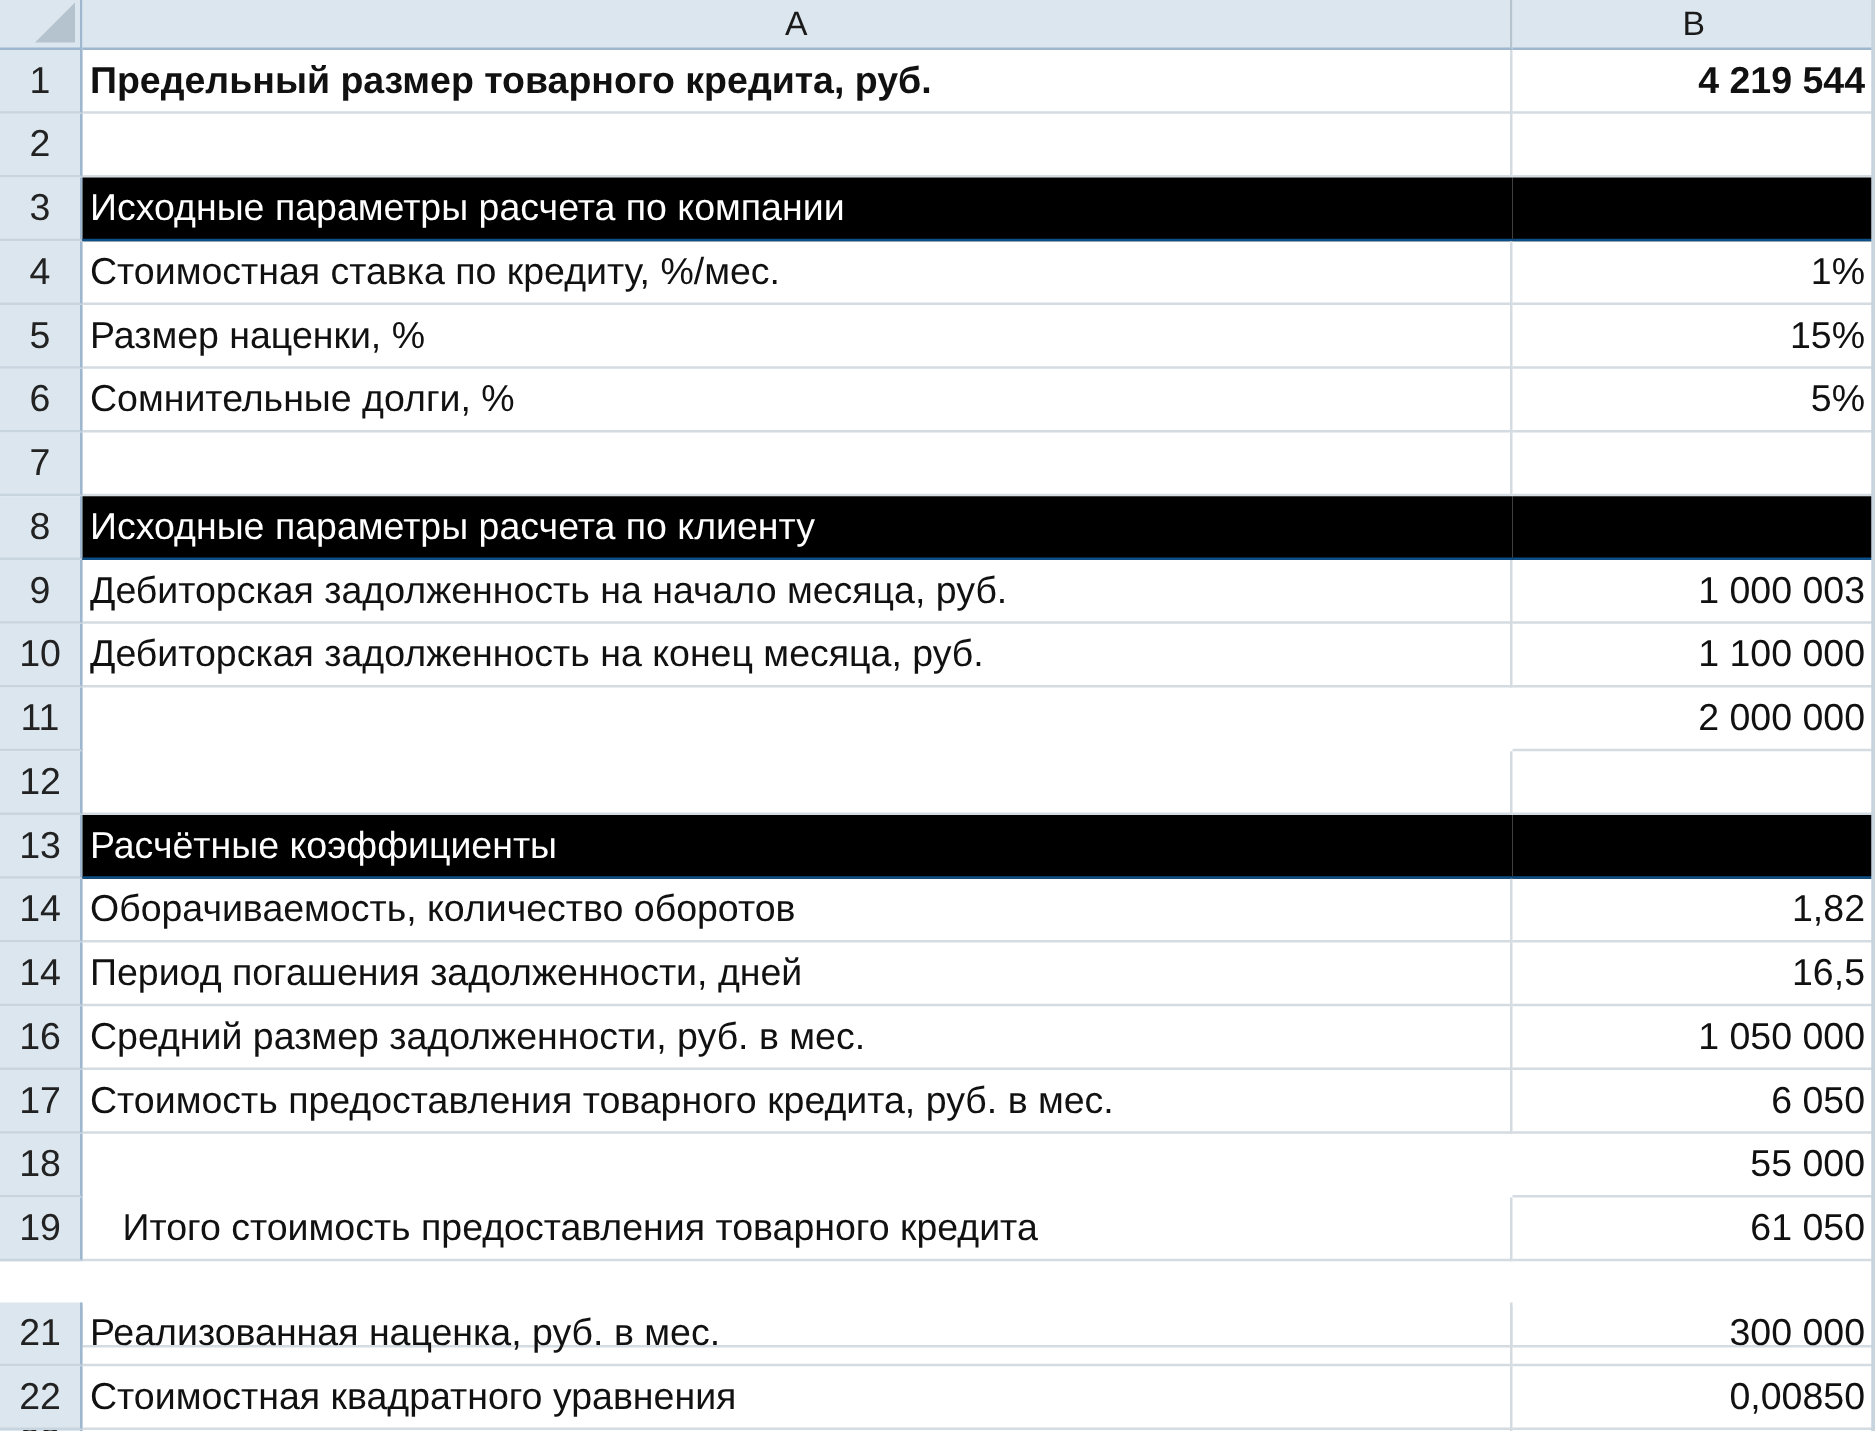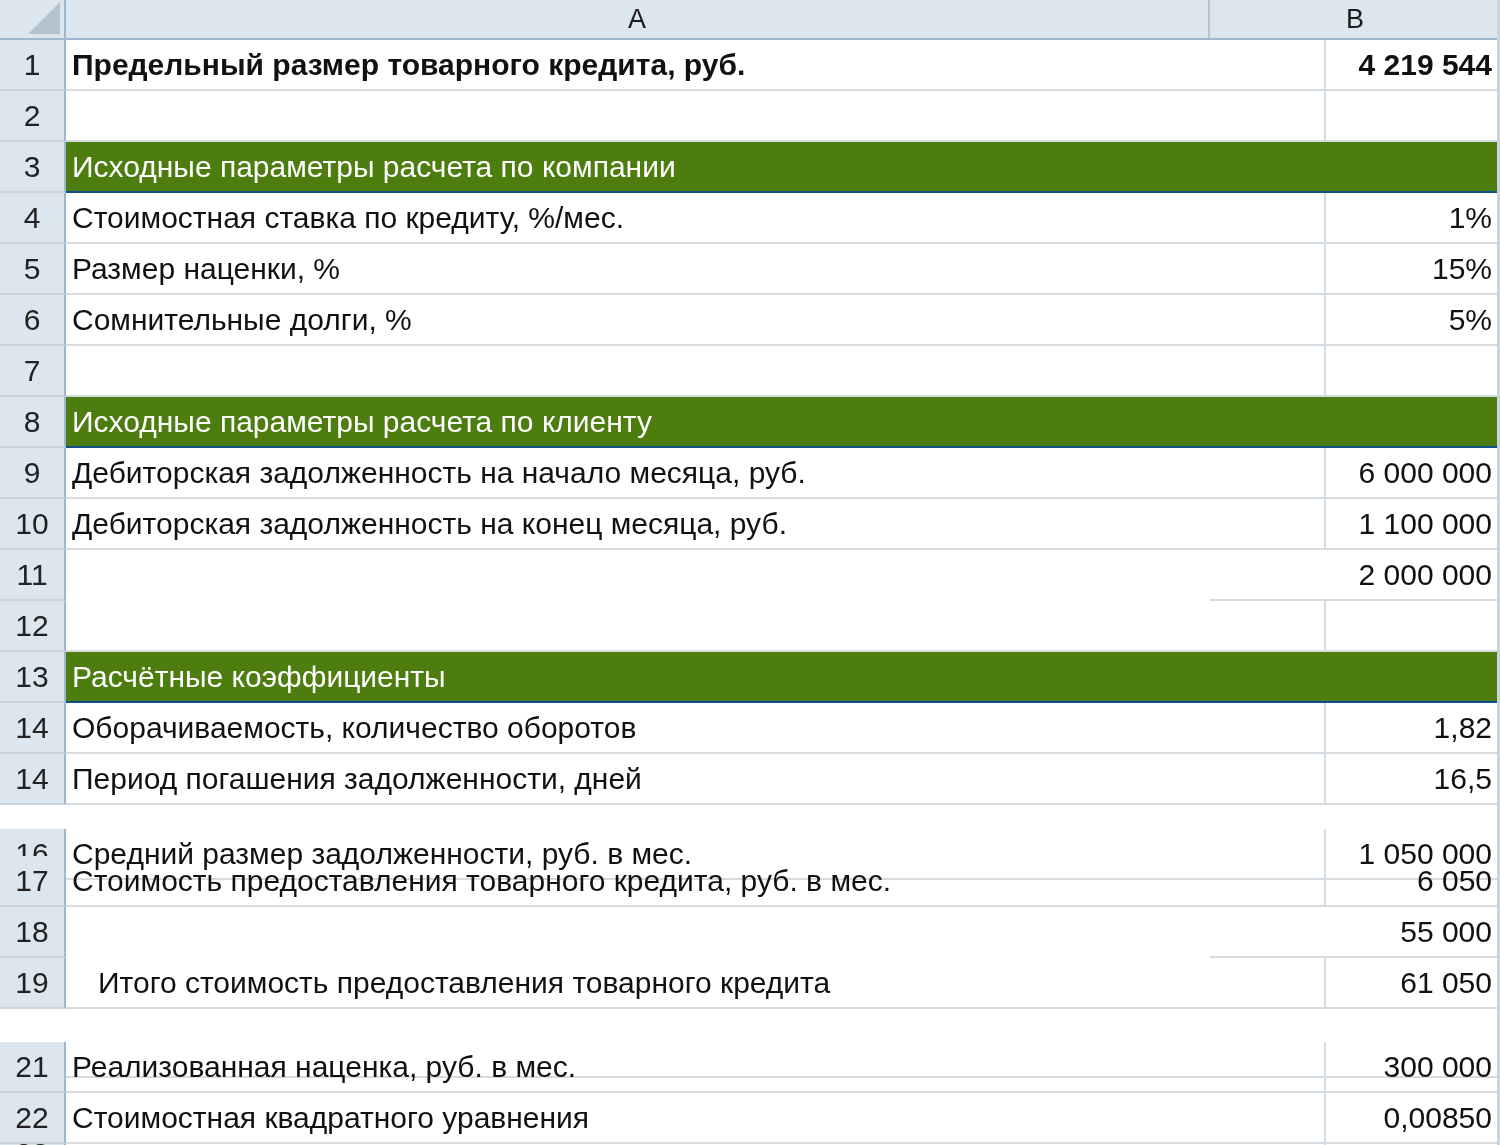--- a/index.html
+++ b/index.html
@@ -5,24 +5,24 @@
   html, body { margin:0; padding:0; background:#fff; }
   body { width:1500px; height:1145px; overflow:hidden; font-family:"Liberation Sans", "DejaVu Sans", sans-serif; position:relative; }
   .sheet { position:absolute; left:0; top:0; width:1500px; }
   .hdr { position:absolute; top:0; height:40px; background:#dce6ee; border-bottom:2px solid #9eb6ce; box-sizing:border-box; font-size:27px; color:#1a1a1a; display:flex; align-items:center; justify-content:center; }
   .corner { left:0; width:66px; border-right:2px solid #9eb6ce; }
   .corner .tri { position:absolute; right:4px; bottom:4px; width:0; height:0; border-left:32px solid transparent; border-bottom:32px solid #b5c3cf; }
   .colA { left:66px; width:1144px; border-right:2px solid #b6c4d0; }
   .colB { left:1210px; width:290px; }
   .row { position:absolute; left:0; width:1500px; box-sizing:border-box; }
   .rn { position:absolute; left:0; top:0; bottom:0; width:66px; background:#dce6ee; border-right:2px solid #9eb6ce; border-bottom:2px solid #c8d4de; box-sizing:border-box; font-size:30px; color:#222; display:flex; align-items:center; justify-content:center; overflow:hidden; }
-  .ca { position:absolute; left:66px; top:0; bottom:0; width:1260px; border-right:2px solid #d4dbe1; border-bottom:2px solid #d4dbe1; box-sizing:border-box; font-size:30px; color:#111; display:flex; align-items:center; padding-left:6px; white-space:nowrap; overflow:hidden; }
+  .ca { position:absolute; left:66px; top:0; bottom:0; width:1144px; border-right:2px solid #d4dbe1; border-bottom:2px solid #d4dbe1; box-sizing:border-box; font-size:30px; color:#111; display:flex; align-items:center; padding-left:6px; white-space:nowrap; overflow:hidden; }
   .cb { position:absolute; left:1210px; top:0; bottom:0; width:290px; border-bottom:2px solid #d4dbe1; box-sizing:border-box; font-size:30px; color:#111; display:flex; align-items:center; justify-content:flex-end; padding-right:8px; white-space:nowrap; }
   .bold { font-weight:bold; }
-  .section .ca, .section .cb { background:#4d7c0f; color:#fff; border-color:#0d4f86; }
+  .section .ca, .section .cb { background:#000000; color:#fff; border-color:#0d4f86; }
   .section .ca { border-right:none; }
   .indent { padding-left:32px; }
   .rightedge { position:absolute; left:1497px; top:0; width:3px; height:1145px; background:#c8d4de; }
 </style>
 </head>
 <body>
 
 <div class="sheet">
   <div class="hdr corner">
       <span class="tri"></span>
@@ -66,21 +66,21 @@
         <div class="cb"></div>
       </div>
       <div class="row section" style="top: 397px; height: 51px;">
         <div class="rn">8</div>
         <div class="ca">Исходные параметры расчета по клиенту</div>
         <div class="cb"></div>
       </div>
       <div class="row" style="top: 448px; height: 51px;">
         <div class="rn">9</div>
         <div class="ca">Дебиторская задолженность на начало месяца, руб.</div>
-        <div class="cb">6 000 000</div>
+        <div class="cb">1 000 003</div>
       </div>
       <div class="row" style="top: 499px; height: 51px;">
         <div class="rn">10</div>
         <div class="ca">Дебиторская задолженность на конец месяца, руб.</div>
         <div class="cb">1 100 000</div>
       </div>
       <div class="row" style="top: 550px; height: 51px;">
         <div class="rn">11</div>
         <div class="cb">2 000 000</div>
       </div>
@@ -97,21 +97,21 @@
       <div class="row" style="top: 703px; height: 51px;">
         <div class="rn">14</div>
         <div class="ca">Оборачиваемость, количество оборотов</div>
         <div class="cb">1,82</div>
       </div>
       <div class="row" style="top: 754px; height: 51px;">
         <div class="rn">14</div>
         <div class="ca">Период погашения задолженности, дней</div>
         <div class="cb">16,5</div>
       </div>
-      <div class="row" style="top: 805px; height: 51px; margin-top: 24px;">
+      <div class="row" style="top: 805px; height: 51px;">
         <div class="rn">16</div>
         <div class="ca">Средний размер задолженности, руб. в мес.</div>
         <div class="cb">1 050 000</div>
       </div>
       <div class="row" style="top: 856px; height: 51px;">
         <div class="rn">17</div>
         <div class="ca">Стоимость предоставления товарного кредита, руб. в мес.</div>
         <div class="cb">6 050</div>
       </div>
       <div class="row" style="top: 907px; height: 51px;">

